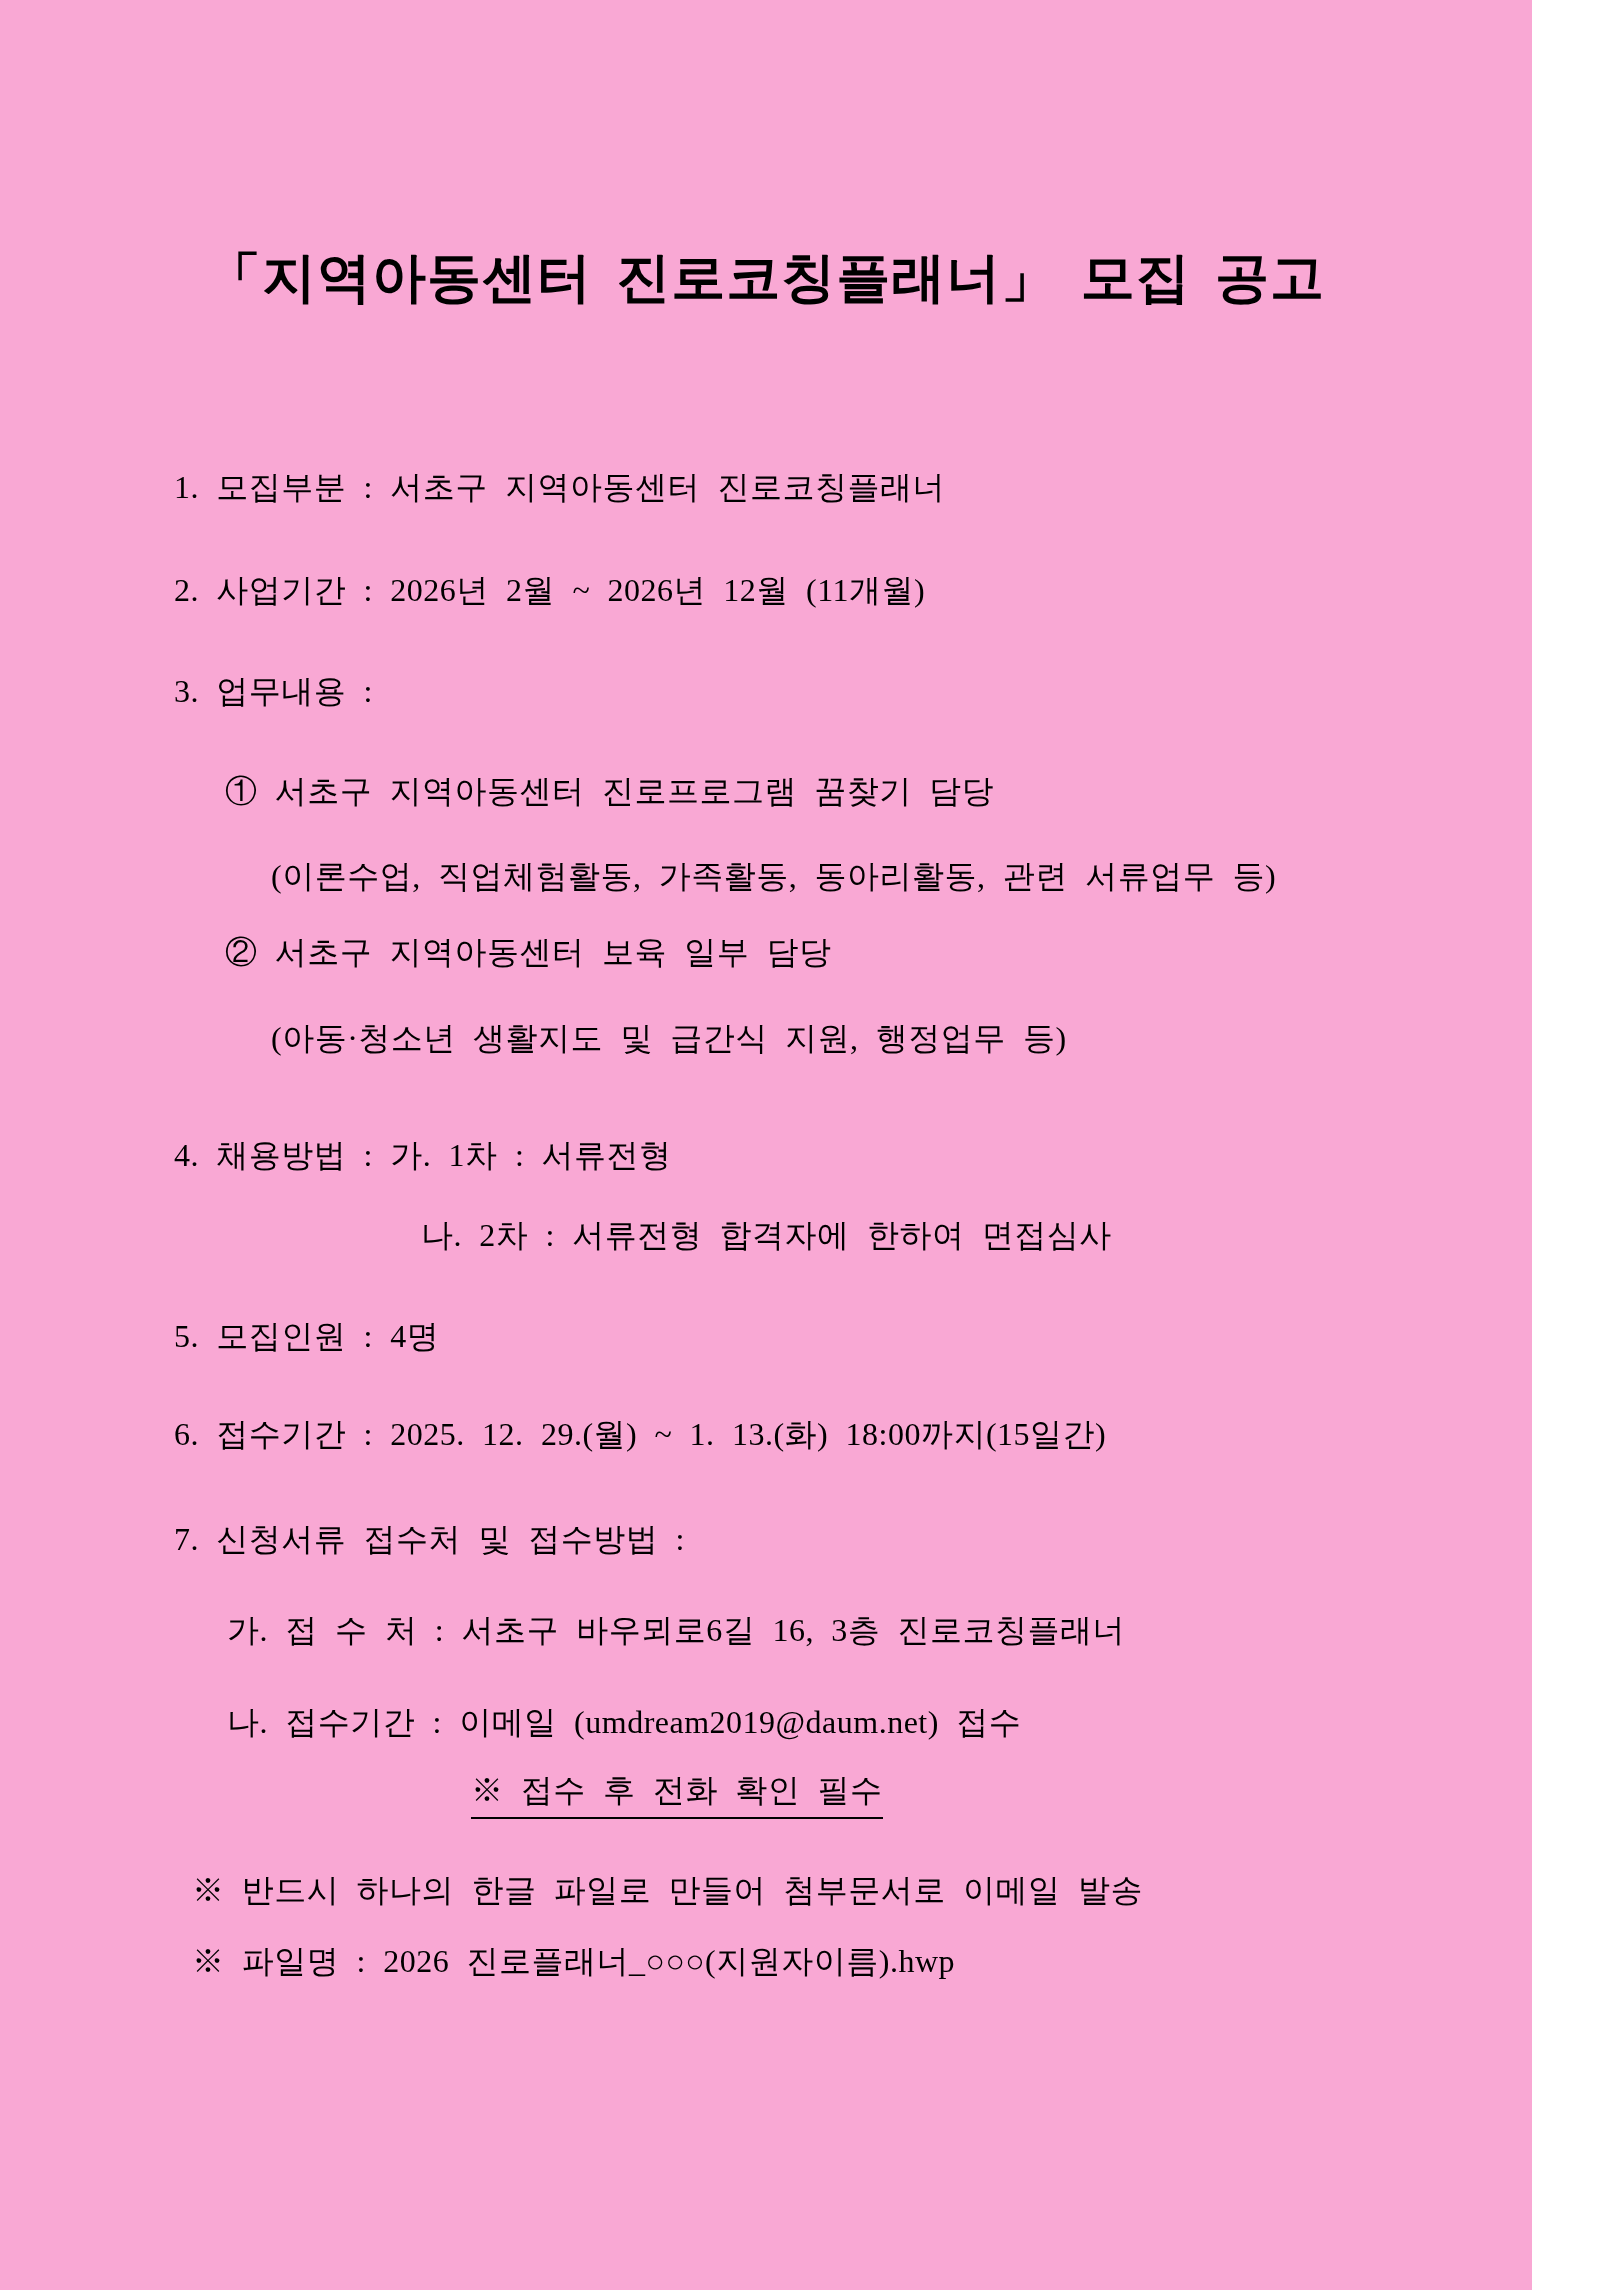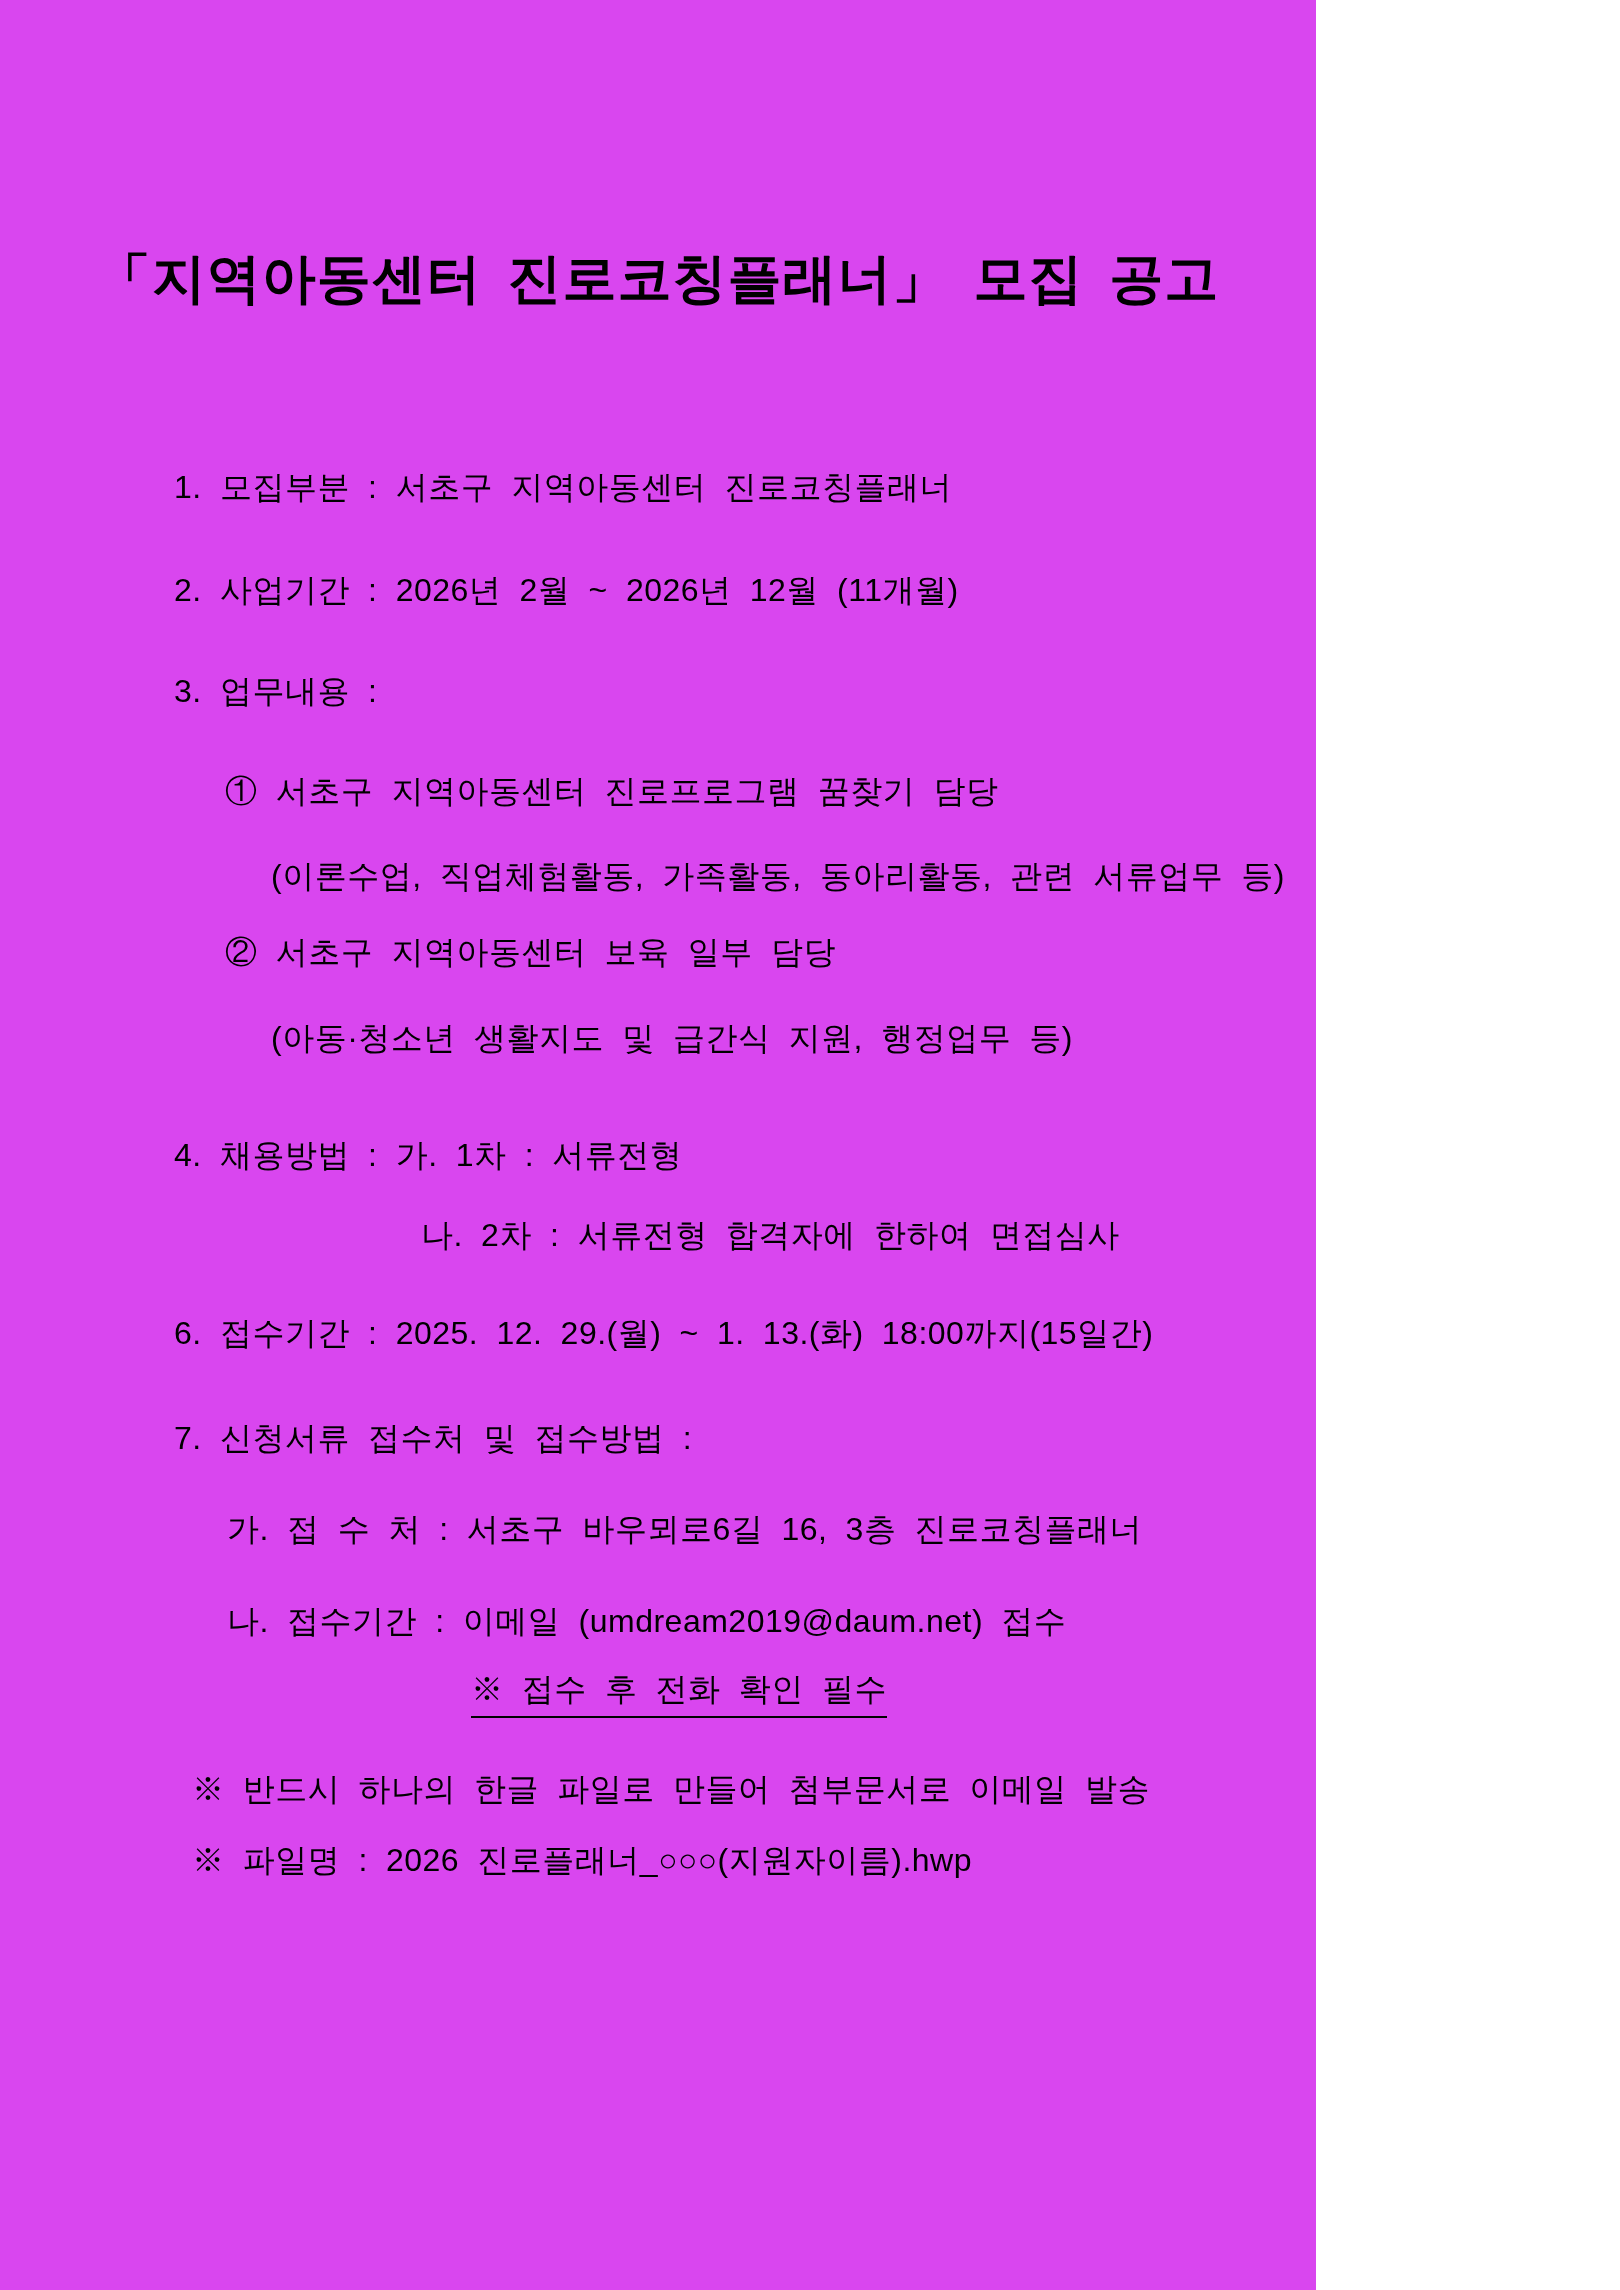--- a/index.html
+++ b/index.html
@@ -2,24 +2,24 @@
 <html><head>
 <meta charset="utf-8">
 <style>
   html, body {
     margin: 0;
     padding: 0;
     background: #ffffff;
   }
   .page {
     position: relative;
-    width: 1316px;
+    width: 1532px;
     height: 2291px;
-    background: #d946ef;
-    font-family: Liberation Sans, sans-serif;
+    background: #f9a8d4;
+    font-family: Liberation Serif, serif;
     color: #000000;
     overflow: hidden;
   }
   .doc-title {
     margin: 0;
     padding-top: 243px;
     text-align: center;
     font-size: 54px;
     font-weight: bold;
     letter-spacing: 1px;
@@ -84,20 +84,21 @@
   <div class="line ind-paren mt-47">(이론수업, 직업체험활동, 가족활동, 동아리활동, 관련 서류업무 등)</div>
 
   <div class="line ind-sub mt-38">② 서초구 지역아동센터 보육 일부 담당</div>
 
   <div class="line ind-paren mt-48">(아동·청소년 생활지도 및 급간식 지원, 행정업무 등)</div>
 
   <div class="line mt-80">4. 채용방법 : 가. 1차 : 서류전형</div>
 
   <div class="line ind-branch mt-42">나. 2차 : 서류전형 합격자에 한하여 면접심사</div>
 
+  <div class="line mt-63">5. 모집인원 : 4명</div>
 
   <div class="line mt-60">6. 접수기간 : 2025. 12. 29.(월) ~ 1. 13.(화) 18:00까지(15일간)</div>
 
   <div class="line mt-67">7. 신청서류 접수처 및 접수방법 :</div>
 
   <div class="line ind-ga mt-53">가. 접 수 처 : 서초구 바우뫼로6길 16, 3층 진로코칭플래너</div>
 
   <div class="line ind-ga mt-54">나. 접수기간 : 이메일 (umdream2019@daum.net) 접수</div>
 
   <div class="line ind-phone mt-30">

